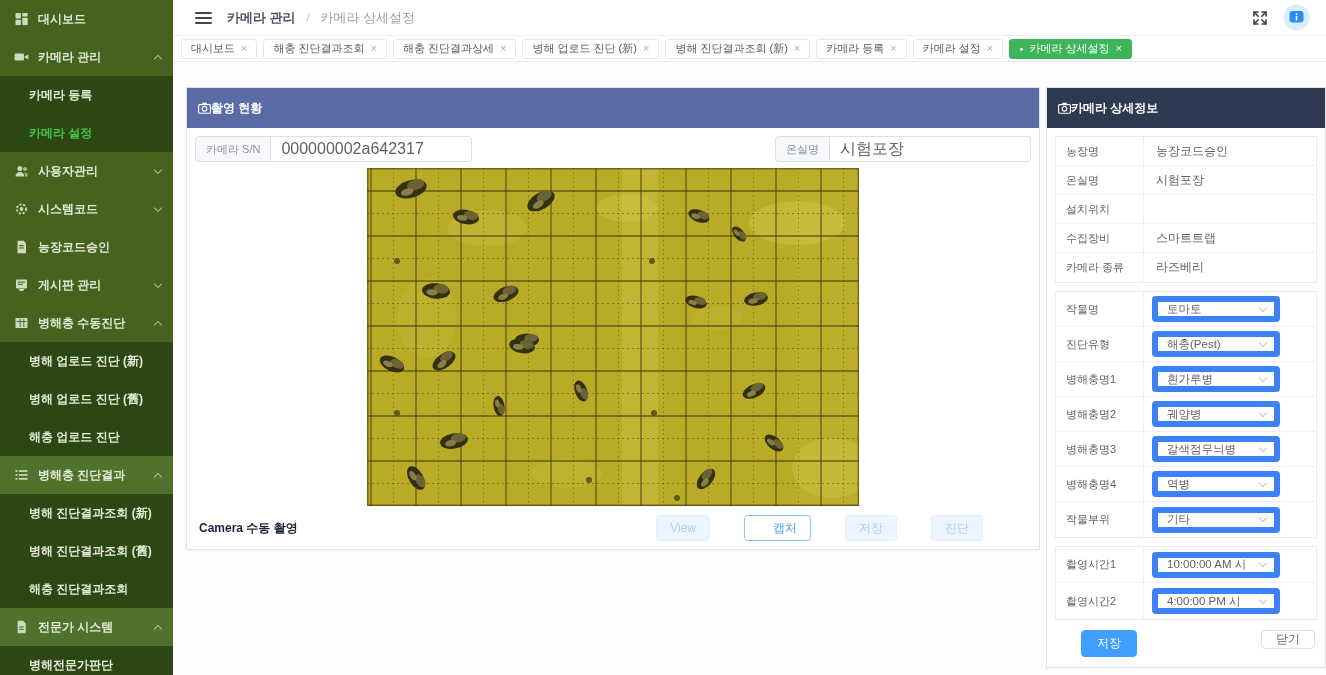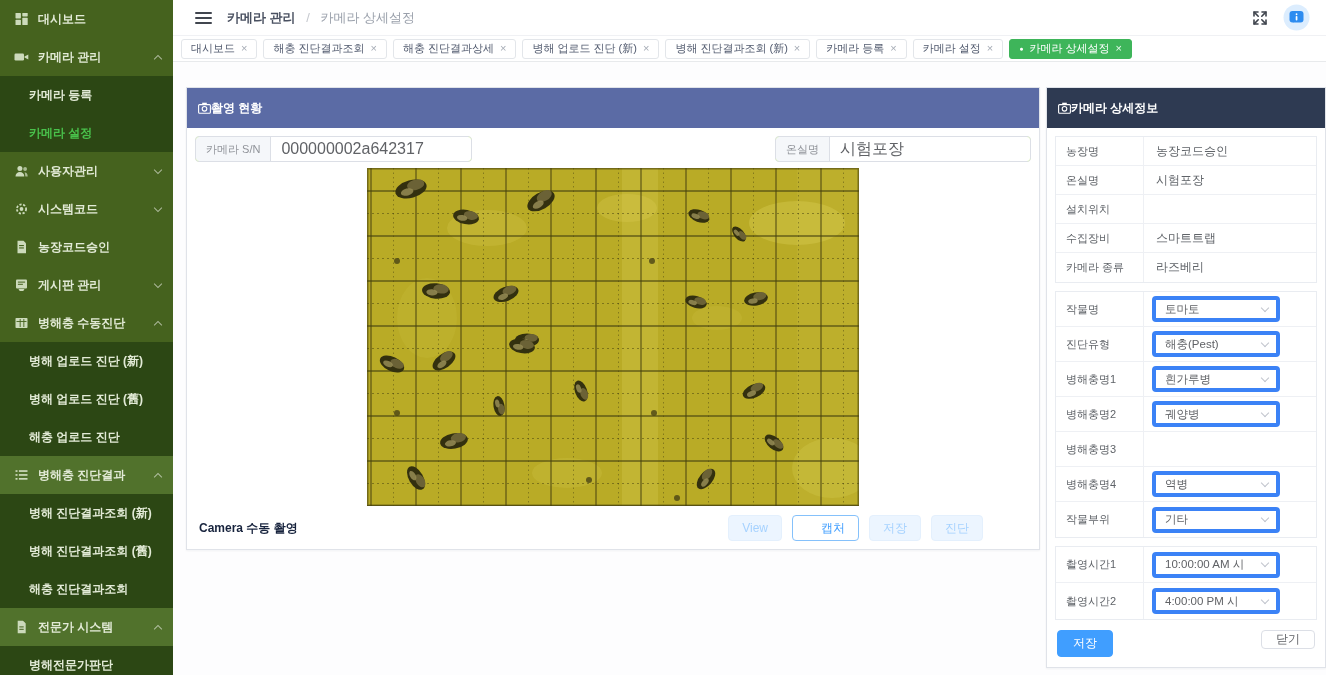--- a/index.html
+++ b/index.html
@@ -61,35 +61,35 @@
   .input-group { display:flex; height:26px; border:1px solid #dcdfe6; border-radius:4px; overflow:hidden; background:#bef264; }
   .input-group .prepend { background:#f5f7fa; color:#909399; font-size:11px; display:flex; align-items:center;
     padding:0 10px; border-right:1px solid #dcdfe6; white-space:nowrap; }
   .input-group input { border:none; outline:none; font-size:16px; color:#606266; padding:0 10px; width:200px;
     font-family:inherit; background:#fff; }
   .trap-wrap { display:flex; justify-content:center; margin-top:6px; }
   .panel-foot { display:flex; align-items:center; margin-top:9px; padding-left:4px; }
   .foot-label { font-size:12px; font-weight:700; color:#17233d; flex:1; }
   .foot-buttons { display:flex; gap:10px; padding-right:48px; }
   .btn { height:26px; padding:0 13px; border-radius:4px; font-size:12px; display:inline-flex; align-items:center;
-    cursor:pointer; font-family:inherit; border:1px solid transparent; }
+    cursor:pointer; font-family:inherit; border:1px solid transparent;margin-left:24px; }
   .btn.soft { background:#ecf5ff; color:#a6d2ff; border-color:#e4f0fd; }
   .btn.outline { background:#fff; color:#409eff; border-color:#85c1fb;padding-left:28px; }
 
   .dtable { border:1px solid #e9ecf1; margin-bottom:8px; }
   .drow { display:flex; border-bottom:1px solid #eef0f4; align-items:stretch; }
   .drow:last-child { border-bottom:none; }
   .dlabel { flex:0 0 88px; width:88px; border-right:1px solid #eef0f4; display:flex; align-items:center;
     padding-left:10px; font-size:11px; color:#5f6368; }
   .dvalue { flex:1; display:flex; align-items:center; padding-left:12px; font-size:12px; color:#5f6368; }
   .dtable.info .drow { height:29px; }
   .dtable.sel .drow { height:35px; }
   .dtable.time .drow { height:36px; }
   .dtable.sel .dvalue, .dtable.time .dvalue { padding-left:8px; }
-  .selectbox { width:128px; height:26px; border:4px solid #3b82f6; border-radius:4px; display:flex; align-items:center;
+  .selectbox { width:128px; height:26px; border:6px solid #3b82f6; border-radius:4px; display:flex; align-items:center;
     justify-content:space-between; padding:0 8px 0 9px; font-size:11.5px; color:#606266; cursor:pointer; background:#fff; }
   .selectbox .chev { width:6px; height:6px; border-right:1.3px solid #c0c4cc; border-bottom:1.3px solid #c0c4cc;
     transform:rotate(45deg); margin-top:-3px; }
   .detail-foot { display:flex; justify-content:space-between; margin-top:10px; padding:0 2px 2px; }
   .btn.primary { background:var(--primary); border-color:var(--primary); color:#fff; height:27px; padding:0 15px; }
   .btn.plain { background:#fff; color:#606266; border-color:#dcdfe6; height:19px; padding:0 14px; }
 </style>
 </head>
 <body>
 
@@ -562,20 +562,26 @@
                 <div class="dlabel">병해충명2</div>
                 <div class="dvalue">
                   <div class="selectbox">
                     <span>궤양병</span>
                     <span class="chev"></span>
                   </div>
                 </div>
               </div>
               <div class="drow">
                 <div class="dlabel">병해충명3</div>
+                <div class="dvalue">
+                  <div class="selectbox">
+                    <span>갈색점무늬병</span>
+                    <span class="chev"></span>
+                  </div>
+                </div>
               </div>
               <div class="drow">
                 <div class="dlabel">병해충명4</div>
                 <div class="dvalue">
                   <div class="selectbox">
                     <span>역병</span>
                     <span class="chev"></span>
                   </div>
                 </div>
               </div>

